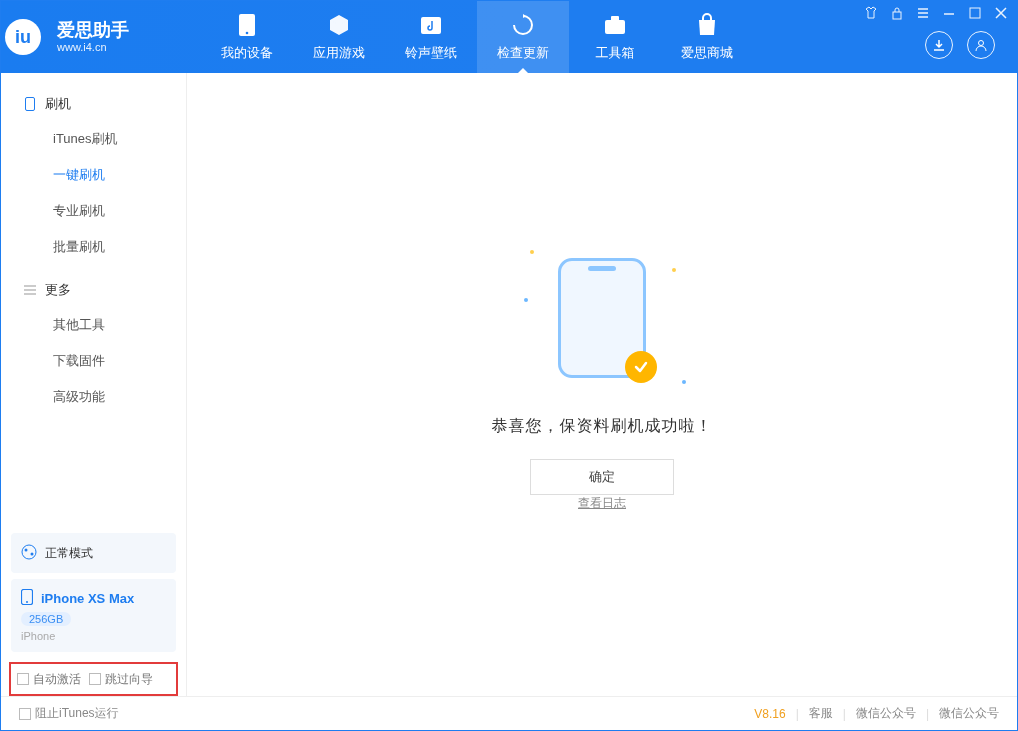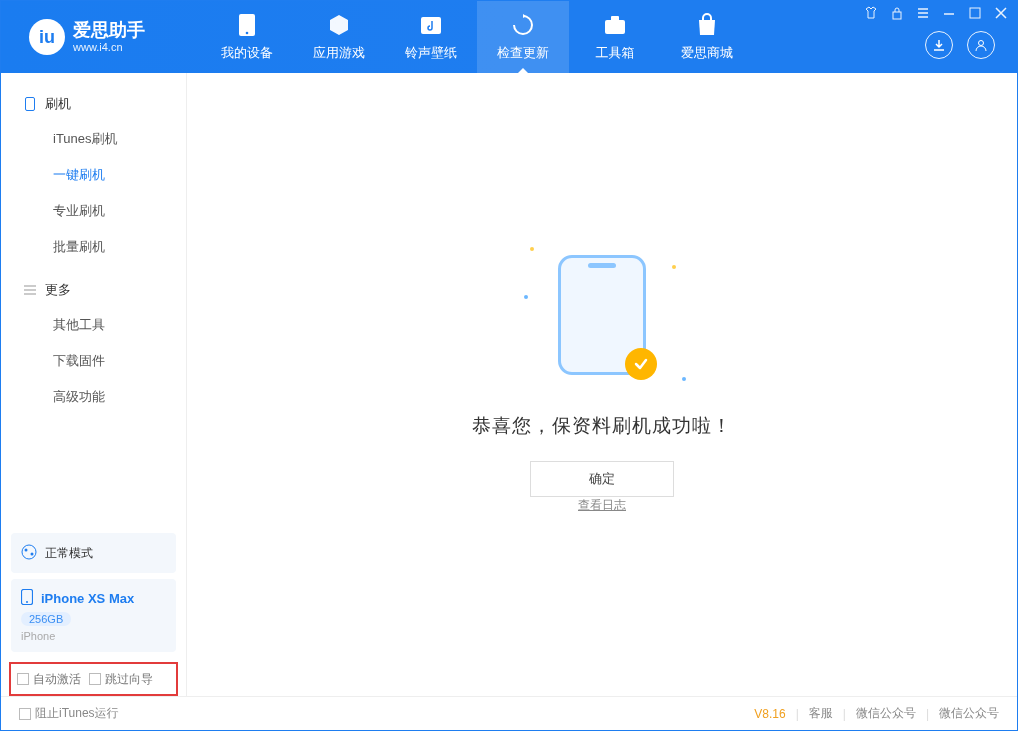--- a/index.html
+++ b/index.html
@@ -1,20 +1,20 @@
 <!DOCTYPE html>
 <html><head>
 <meta charset="utf-8">
 <style>
 * { margin: 0; padding: 0; box-sizing: border-box; font-family: "Microsoft YaHei", Arial, sans-serif; }
 body { background: #fff; width: 1018px; height: 731px; overflow: hidden; border: 1px solid #1e7df0; position: relative; }
 
 .header { height: 72px; background: linear-gradient(90deg, #1a7cf0 0%, #1e7df0 50%, #1e7df0 100%); display: flex; align-items: center; color: #fff; position: relative; }
 
-.logo-area { width: 200px; display: flex; align-items: center; padding-left: 28px; }
+.logo-area { width: 200px; display: flex; align-items: center; padding-left: 4px; gap: 8px; }
 .logo-badge { width: 36px; height: 36px; background: #fff; border-radius: 50%; color: #1e7df0; font-weight: bold; font-size: 18px; display: flex; align-items: center; justify-content: center; }
 .logo-text { margin-left: 8px; }
 .logo-title { font-size: 18px; font-weight: bold; line-height: 1.1; }
 .logo-sub { font-size: 11px; opacity: .9; line-height: 1.1; }
 
 .tabs { display: flex; height: 100%; }
 .tab { width: 92px; display: flex; flex-direction: column; align-items: center; justify-content: center; font-size: 13px; cursor: pointer; position: relative; }
 .tab .tab-icon { width: 26px; height: 26px; margin-bottom: 6px; display: flex; align-items: center; justify-content: center; }
 .tab.sel { background: rgba(255,255,255,.15); }
 .tab.sel::after { content: ""; position: absolute; bottom: 0; left: 50%; transform: translateX(-50%); border: 5px solid transparent; border-bottom-color: #fff; }
@@ -42,21 +42,21 @@
 .hi-box { border: 2px solid #e23b3b; margin: 6px 8px 0; height: 34px; display: flex; align-items: center; padding: 0 6px; gap: 8px; }
 .chk { display: flex; align-items: center; gap: 4px; font-size: 12px; color: #777; cursor: pointer; }
 .chk-box { width: 12px; height: 12px; border: 1px solid #bbb; display: inline-block; }
 
 .main { flex: 1; display: flex; flex-direction: column; align-items: center; justify-content: center; }
 .phone-ill { width: 88px; height: 120px; border: 3px solid #8cc6ff; border-radius: 14px; position: relative; background: #f0f7ff; }
 .phone-ill::before { content: ""; position: absolute; top: 5px; left: 50%; transform: translateX(-50%); width: 28px; height: 5px; background: #8cc6ff; border-radius: 3px; }
 .check-badge { position: absolute; right: -14px; bottom: -8px; width: 32px; height: 32px; background: #ffb600; border-radius: 50%; display: flex; align-items: center; justify-content: center; }
 .sparkle { position: absolute; width: 4px; height: 4px; background: #ffcf4d; border-radius: 50%; }
 .ill-wrap { position: relative; }
-.msg { margin-top: 38px; font-size: 19px; color: #333; letter-spacing: 1px; }
+.msg { margin-top: 38px; font-size: 16px; color: #333; letter-spacing: 1px; }
 .ok-btn { margin-top: 22px; border: 1px solid #ddd; background: #fff; width: 144px; height: 36px; cursor: pointer; font-size: 13px; color: #444; }
 .log-link { color: #888; font-size: 12px; text-decoration: underline; cursor: pointer; }
 
 .footer { height: 34px; border-top: 1px solid #eee; display: flex; align-items: center; padding: 0 18px; font-size: 12px; color: #888; gap: 40px; }
 .footer .chk { color: #888; }
 .footer-right { margin-left: auto; display: flex; align-items: center; gap: 10px; }
 .footer-right a { color: #888; text-decoration: none; cursor: pointer; }
 .sep { color: #ddd; }
 </style>
 </head>

